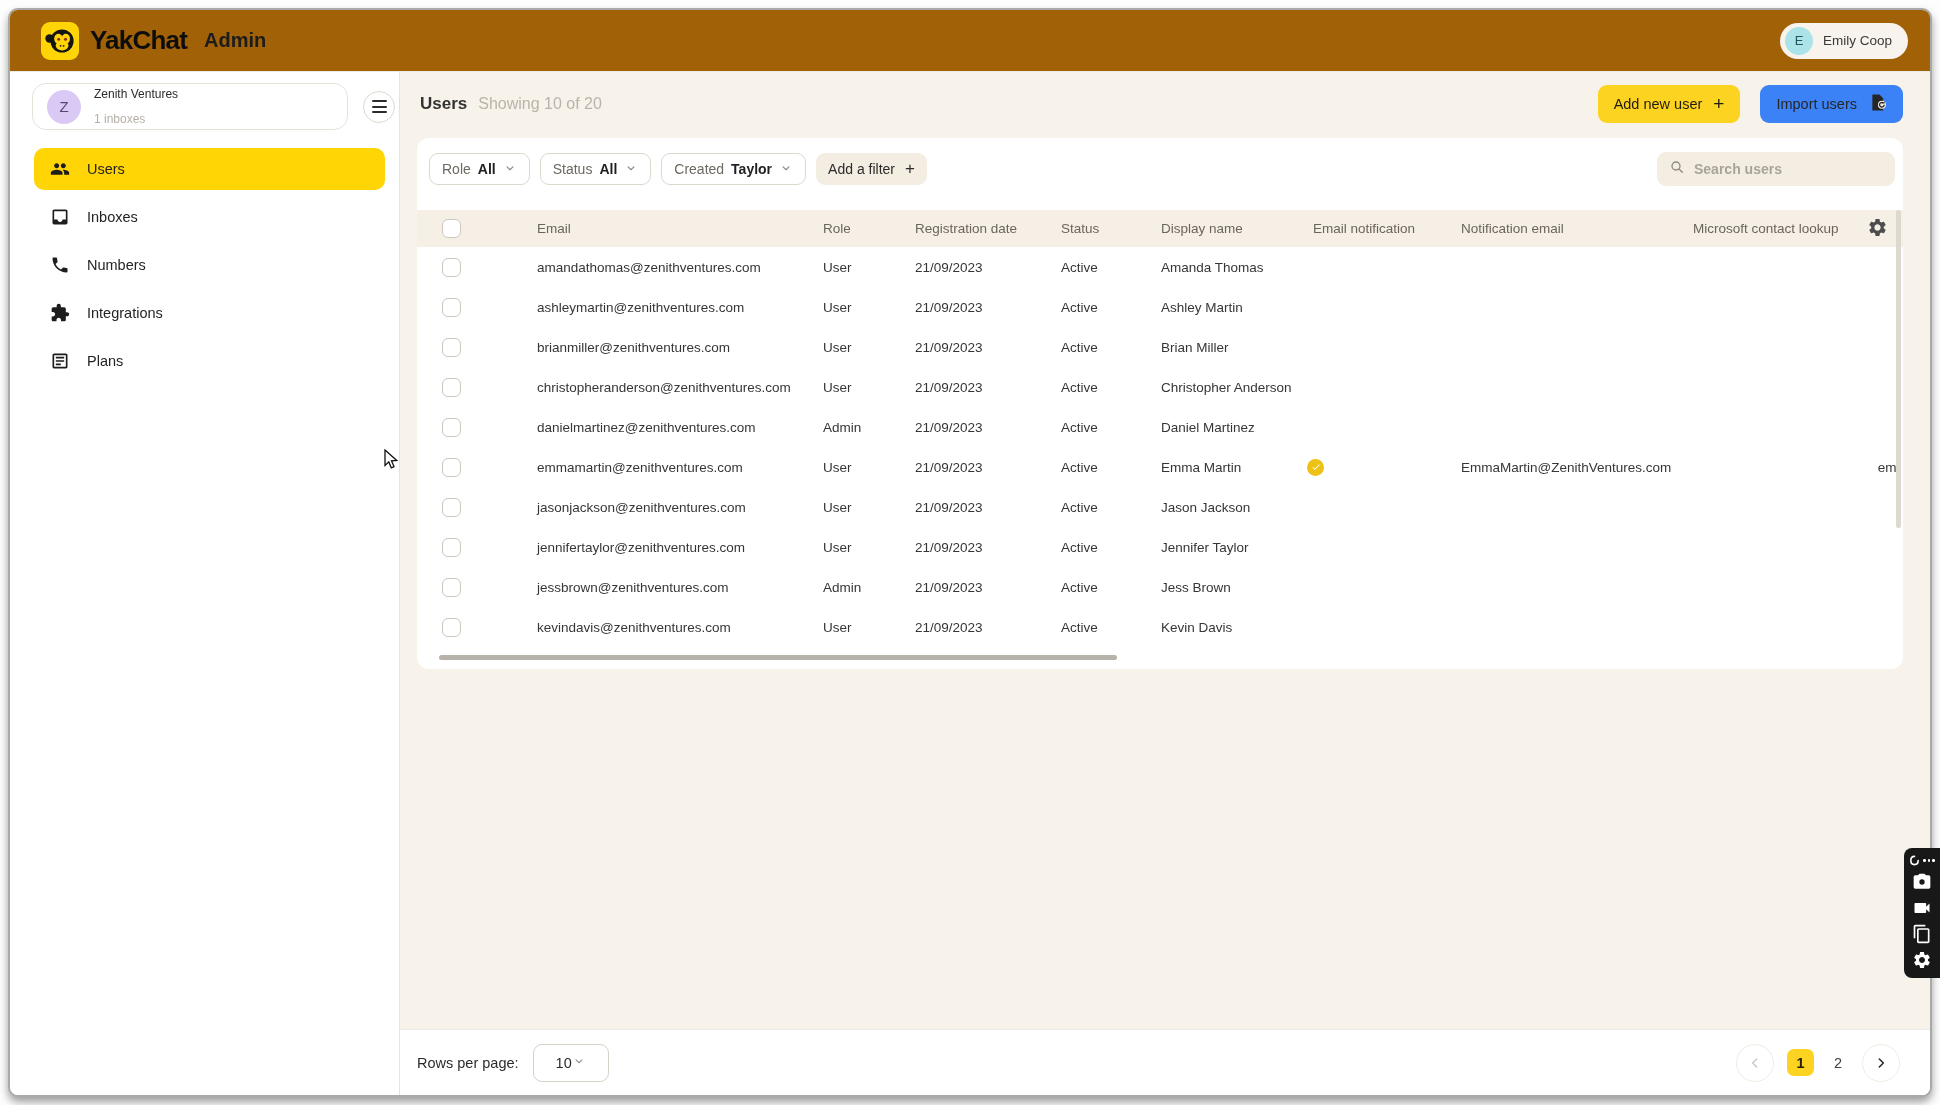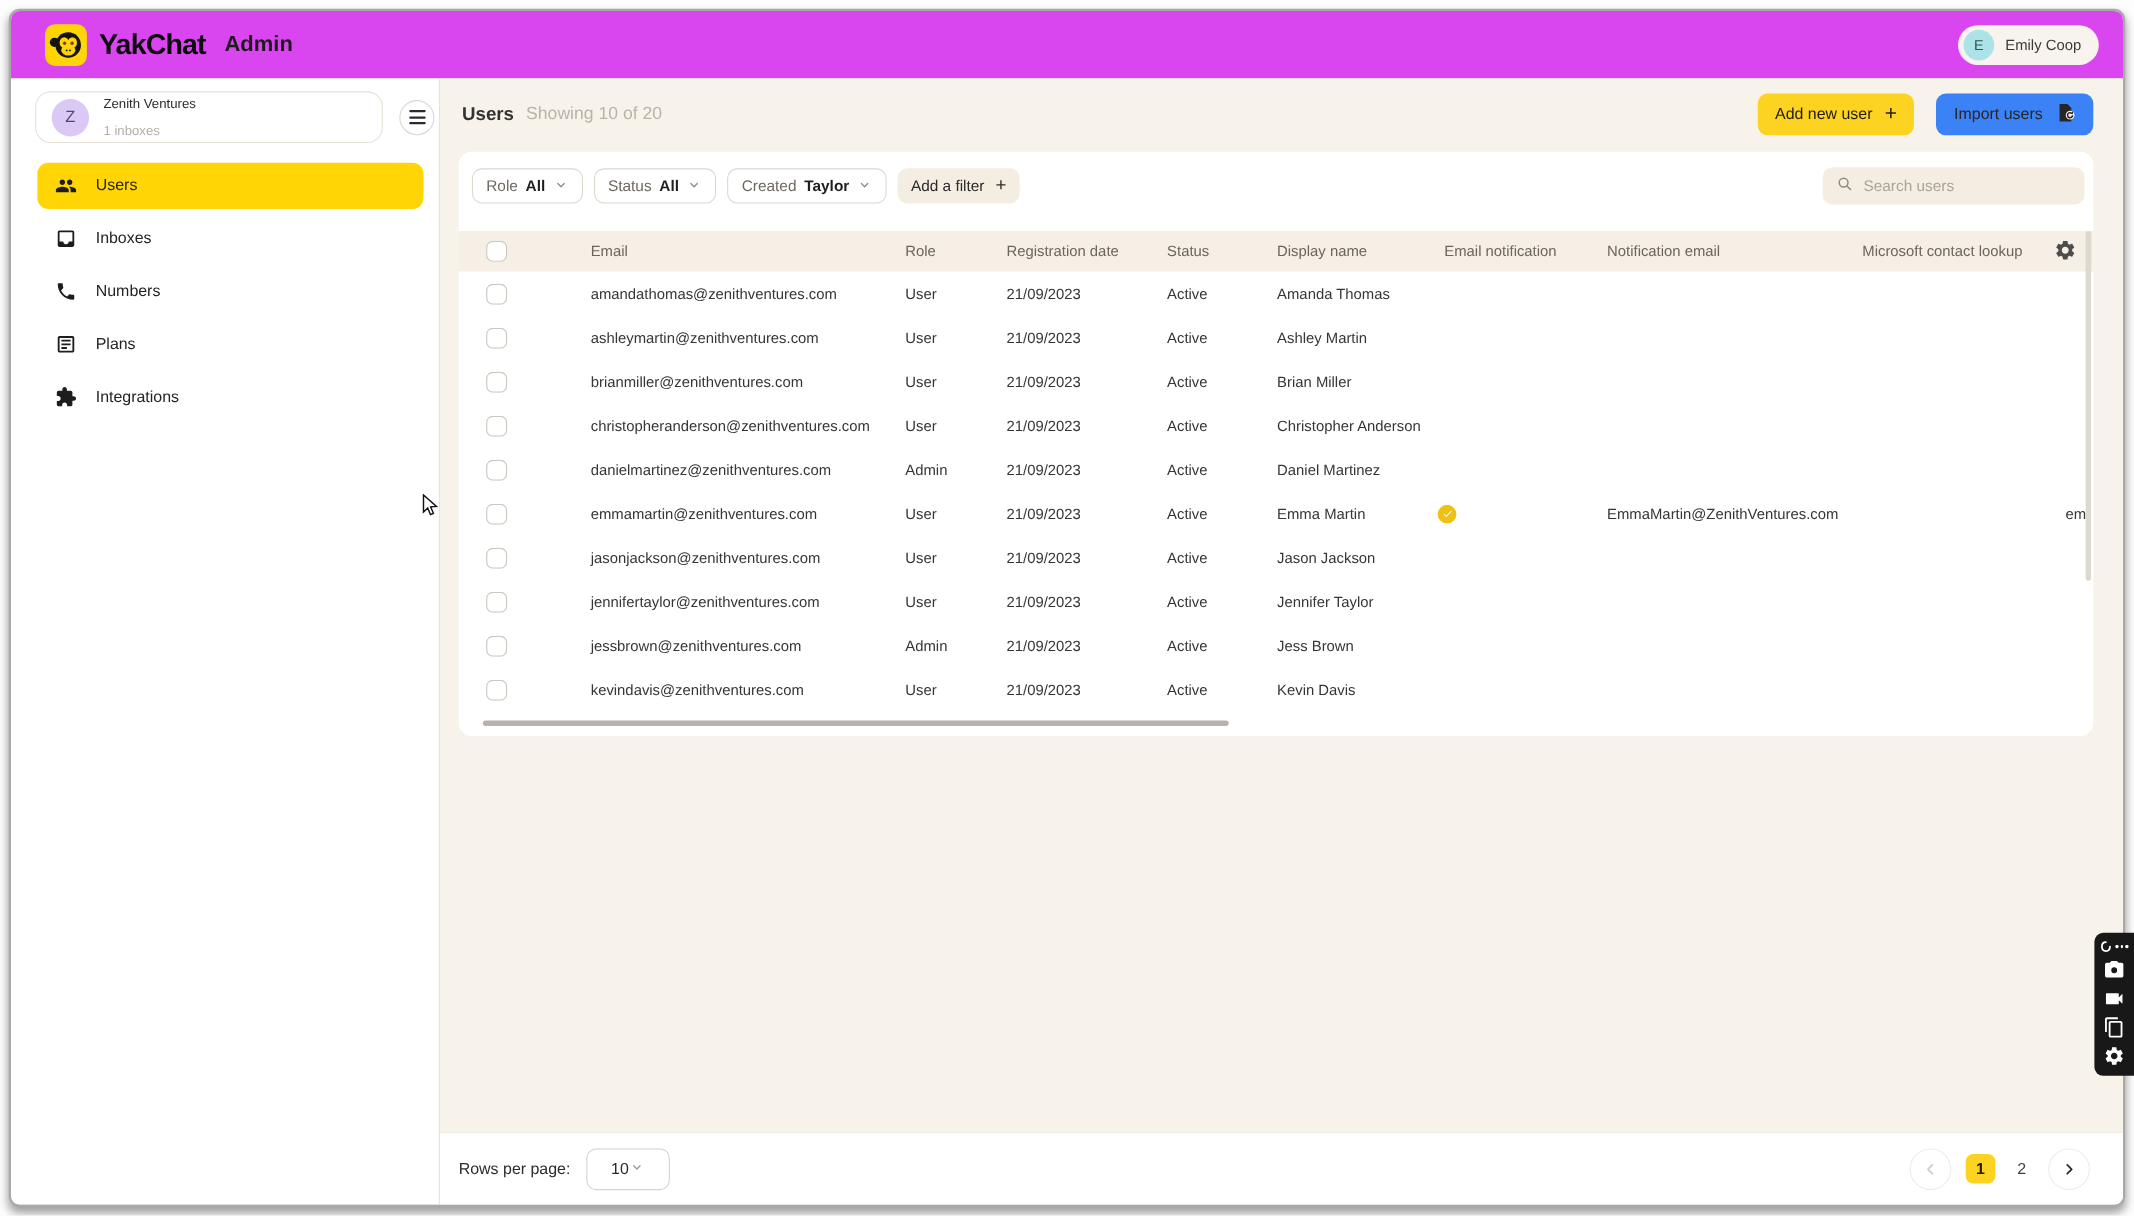--- a/index.html
+++ b/index.html
@@ -4,21 +4,21 @@
 <style>
   * { margin:0; padding:0; box-sizing:border-box; }
   html,body { width:1940px; height:1105px; background:#fdfdfd; font-family:"Liberation Sans", sans-serif; overflow:hidden; }
   body { position:relative; }
 
   .window { position:absolute; left:8px; top:8px; width:1924px; height:1089px;
     background:#fff; border:2px solid #a9a9a9; border-radius:10px; overflow:hidden;
     box-shadow:0 5px 9px rgba(0,0,0,.38); display:flex; flex-direction:column; }
 
   
-  .app-header { height:62px; flex:0 0 62px; background:#d946ef; display:flex; align-items:center;
+  .app-header { height:62px; flex:0 0 62px; background:#a16207; display:flex; align-items:center;
     padding:0 22px 0 30px; border-bottom:1px solid #edeae3; }
   .logo-box { width:40px; height:40px; flex:0 0 40px; }
   .brand { font-size:26px; font-weight:800; letter-spacing:-0.8px; color:#0d0d0d; margin-left:10px; }
   .app-title { font-size:20px; font-weight:600; color:#1c1c1c; margin-left:17px; }
   .header-user { margin-left:auto; display:flex; align-items:center; gap:10px; background:#f8f4ed;
     border-radius:20px; padding:4px 16px 4px 5px; }
   .header-avatar { width:28px; height:28px; border-radius:50%; background:var(--user-avatar-bg);
     display:flex; align-items:center; justify-content:center; font-size:13px; color:#23565c; }
   .header-username { font-size:13.5px; color:#3a3a3a; }
 
@@ -62,21 +62,21 @@
   .chip { height:32px; border:1px solid #ddd8ce; border-radius:9px; background:#fff; display:flex;
     align-items:center; gap:7px; padding:0 12px; font-size:14px; cursor:pointer; }
   .chip-label { color:#6d6860; }
   .chip-value { color:#1f1f1f; font-weight:600; }
   .chip.add { background:var(--chip-beige); border:none; }
   .chip.add .chip-label { color:#2b2b2b; }
   .chip-plus { font-size:17px; color:#2b2b2b; margin-left:3px; }
   .search-box { margin-left:auto; width:238px; height:34px; background:var(--chip-beige); border-radius:9px;
     display:flex; align-items:center; gap:9px; padding:0 12px; }
   .search-box input { flex:1; background:transparent; border:none; outline:none; font-size:14px; color:#333;
-    font-family:"Liberation Sans", sans-serif; }
+    font-family:"Liberation Sans", sans-serif;font-weight:bold; }
   .search-box input::placeholder { color:#a9a49a; }
 
   .table { margin-top:24px; }
   .thead, .trow { display:grid; grid-template-columns:100px 286px 92px 146px 100px 152px 148px 232px 1fr 44px; align-items:center; }
   .thead { height:37px; background:var(--header-row-bg); font-size:13.5px; color:#6b655b; }
   .trow { height:40px; font-size:13.5px; color:#363636; background:#fff; }
   .tc { padding-left:20px; white-space:nowrap; overflow:hidden; }
   .c-check { padding-left:25px; display:flex; }
   .checkbox { width:19px; height:19px; border:1.5px solid #ccc8bf; border-radius:6px; background:#fff; display:block; cursor:pointer; }
   .c-notif { padding-left:14px; display:flex; align-items:center; }
@@ -181,32 +181,32 @@
             <span class="nav-icon">
               <svg viewBox="0 0 24 24">
                 <path d="M6.62 10.79c1.44 2.83 3.76 5.14 6.59 6.59l2.2-2.2c.27-.27.67-.36 1.02-.24 1.12.37 2.33.57 3.57.57.55 0 1 .45 1 1V20c0 .55-.45 1-1 1-9.39 0-17-7.61-17-17 0-.55.45-1 1-1h3.5c.55 0 1 .45 1 1 0 1.25.2 2.45.57 3.57.11.35.03.74-.25 1.02l-2.2 2.2z"></path>
               </svg>
             </span>
             <span>Numbers</span>
           </div>
           <div class="nav-item">
             <span class="nav-icon">
               <svg viewBox="0 0 24 24">
-                <path d="M19 5v14H5V5h14m0-2H5c-1.1 0-2 .9-2 2v14c0 1.1.9 2 2 2h14c1.1 0 2-.9 2-2V5c0-1.1-.9-2-2-2zm-2 4H7v2h10V7zm0 4H7v2h10v-2zm-4 4H7v2h6v-2z"></path>
-              </svg>
-            </span>
-            <span>Plans</span>
+                <path d="M20.5 11H19V7c0-1.1-.9-2-2-2h-4V3.5C13 2.12 11.88 1 10.5 1S8 2.12 8 3.5V5H4c-1.1 0-1.99.9-1.99 2v3.8H3.5c1.49 0 2.7 1.21 2.7 2.7s-1.21 2.7-2.7 2.7H2V20c0 1.1.9 2 2 2h3.8v-1.5c0-1.49 1.21-2.7 2.7-2.7 1.49 0 2.7 1.21 2.7 2.7V22H17c1.1 0 2-.9 2-2v-4h1.5c1.38 0 2.5-1.12 2.5-2.5S21.88 11 20.5 11z"></path>
+              </svg>
+            </span>
+            <span>Integrations</span>
           </div>
           <div class="nav-item">
             <span class="nav-icon">
               <svg viewBox="0 0 24 24">
-                <path d="M20.5 11H19V7c0-1.1-.9-2-2-2h-4V3.5C13 2.12 11.88 1 10.5 1S8 2.12 8 3.5V5H4c-1.1 0-1.99.9-1.99 2v3.8H3.5c1.49 0 2.7 1.21 2.7 2.7s-1.21 2.7-2.7 2.7H2V20c0 1.1.9 2 2 2h3.8v-1.5c0-1.49 1.21-2.7 2.7-2.7 1.49 0 2.7 1.21 2.7 2.7V22H17c1.1 0 2-.9 2-2v-4h1.5c1.38 0 2.5-1.12 2.5-2.5S21.88 11 20.5 11z"></path>
-              </svg>
-            </span>
-            <span>Integrations</span>
+                <path d="M19 5v14H5V5h14m0-2H5c-1.1 0-2 .9-2 2v14c0 1.1.9 2 2 2h14c1.1 0 2-.9 2-2V5c0-1.1-.9-2-2-2zm-2 4H7v2h10V7zm0 4H7v2h10v-2zm-4 4H7v2h6v-2z"></path>
+              </svg>
+            </span>
+            <span>Plans</span>
           </div>
         </div>
     </div>
 
     <div class="main">
       <div class="title-bar">
         <span class="page-title">Users</span>
         <span class="page-sub">Showing 10 of 20</span>
         <div class="title-actions">
           <button class="btn btn-add">

